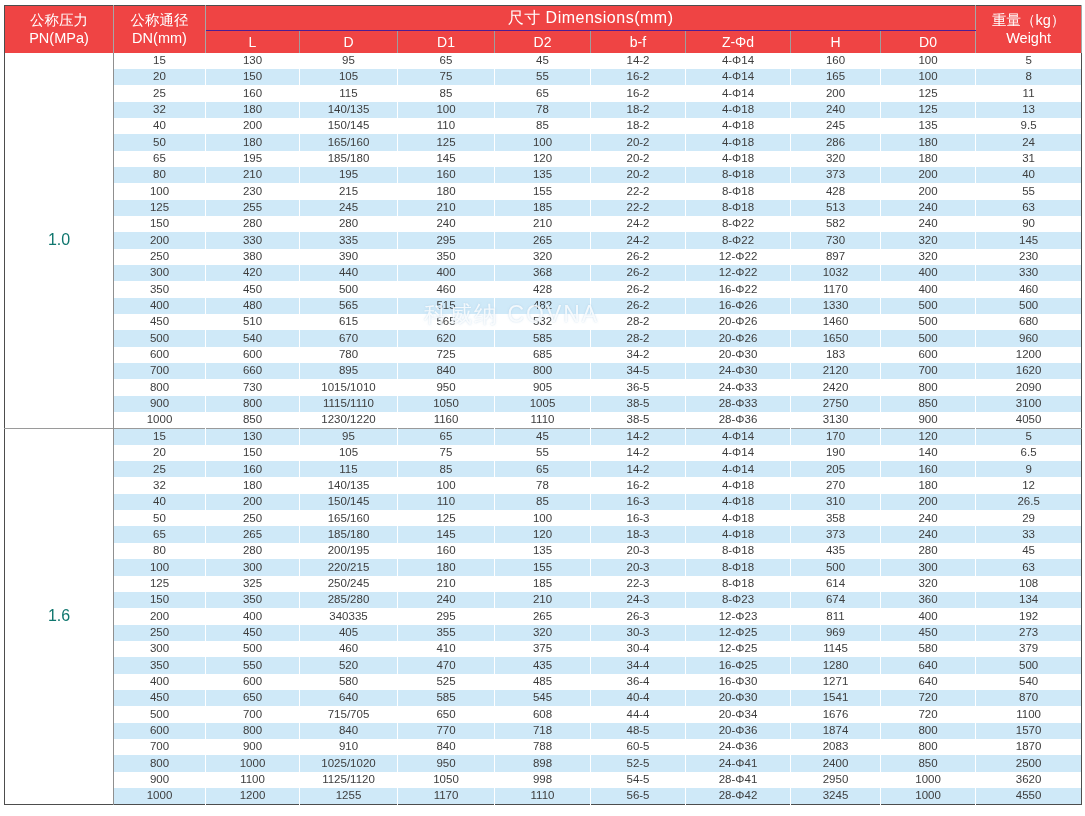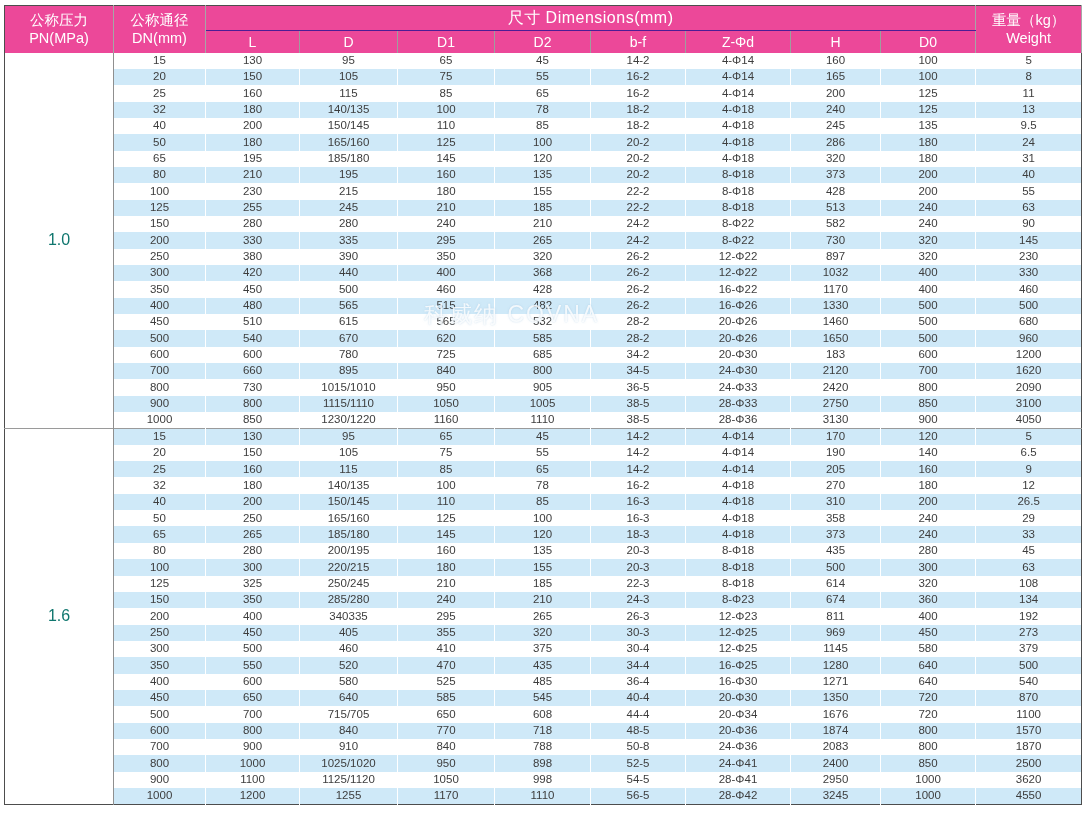--- a/index.html
+++ b/index.html
@@ -11,21 +11,21 @@
   .sheet { position: absolute; left: 4px; top: 5px; width: 1077px; height: 802px; }
 
   table.spec {
     border-collapse: collapse;
     table-layout: fixed;
     width: 1077px;
     border: 1px solid #4d4d4d;
   }
   
   thead th {
-    background: #ec4899;
+    background: #ef4444;
     color: #ffffff;
     font-weight: normal;
     vertical-align: middle;
     padding: 0;
   }
   thead tr.h-top { height: 25px; }
   thead tr.h-sub { height: 22px; }
   th.span-cell { border-left: 1px solid #a6a6a6; border-right: 1px solid #a6a6a6; margin-top: 48px; }
   th.dims { border-bottom: 1px solid #4c1d95; font-size: 16px; letter-spacing: .5px; }
   thead tr.h-sub th { border-left: 1px solid #9e9e9e; font-size: 14px; }
@@ -586,21 +586,21 @@
           <td>540</td>
         </tr>
         <tr class="blue">
           <td>450</td>
           <td>650</td>
           <td>640</td>
           <td>585</td>
           <td>545</td>
           <td>40-4</td>
           <td>20-Φ30</td>
-          <td>1350</td>
+          <td>1541</td>
           <td>720</td>
           <td>870</td>
         </tr>
         <tr class="white">
           <td>500</td>
           <td>700</td>
           <td>715/705</td>
           <td>650</td>
           <td>608</td>
           <td>44-4</td>
@@ -620,21 +620,21 @@
           <td>1874</td>
           <td>800</td>
           <td>1570</td>
         </tr>
         <tr class="white">
           <td>700</td>
           <td>900</td>
           <td>910</td>
           <td>840</td>
           <td>788</td>
-          <td>50-8</td>
+          <td>60-5</td>
           <td>24-Φ36</td>
           <td>2083</td>
           <td>800</td>
           <td>1870</td>
         </tr>
         <tr class="blue">
           <td>800</td>
           <td>1000</td>
           <td>1025/1020</td>
           <td>950</td>

